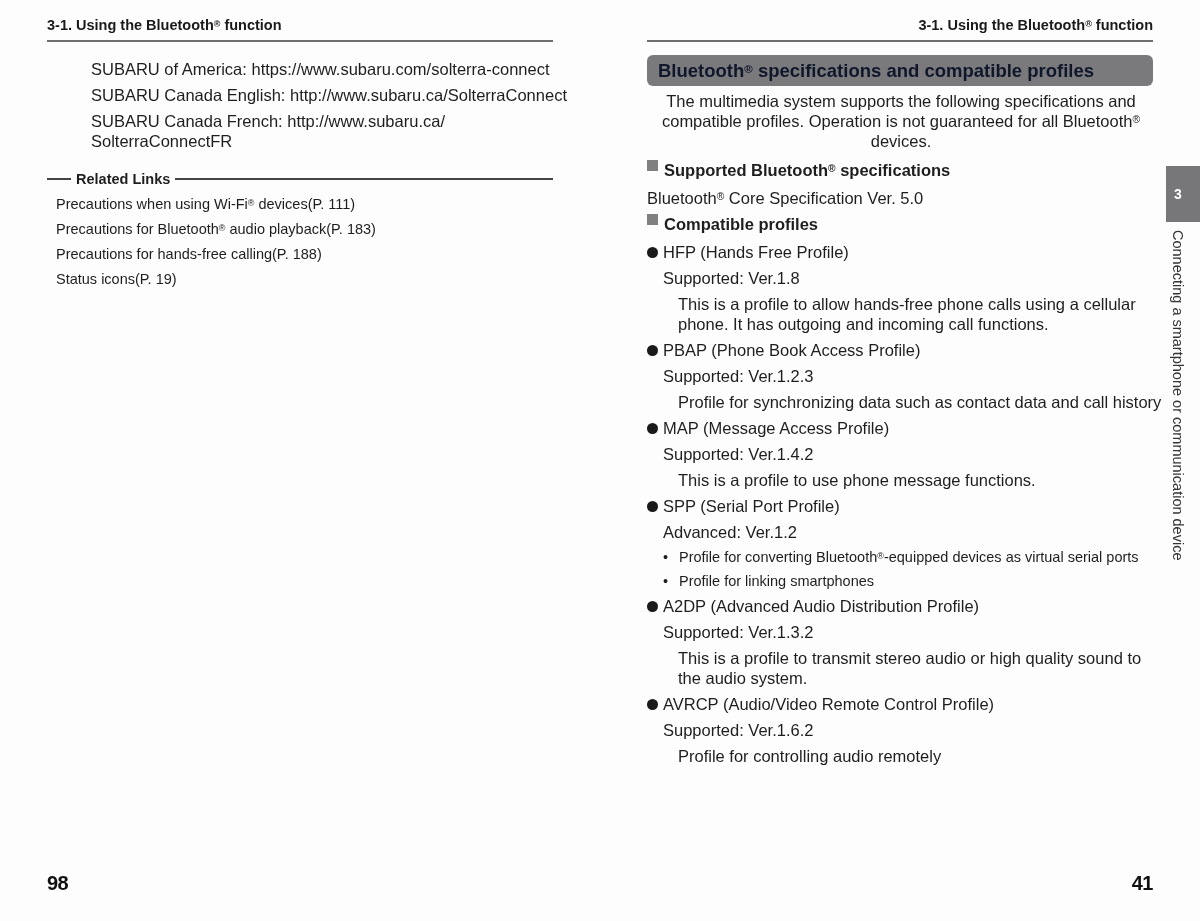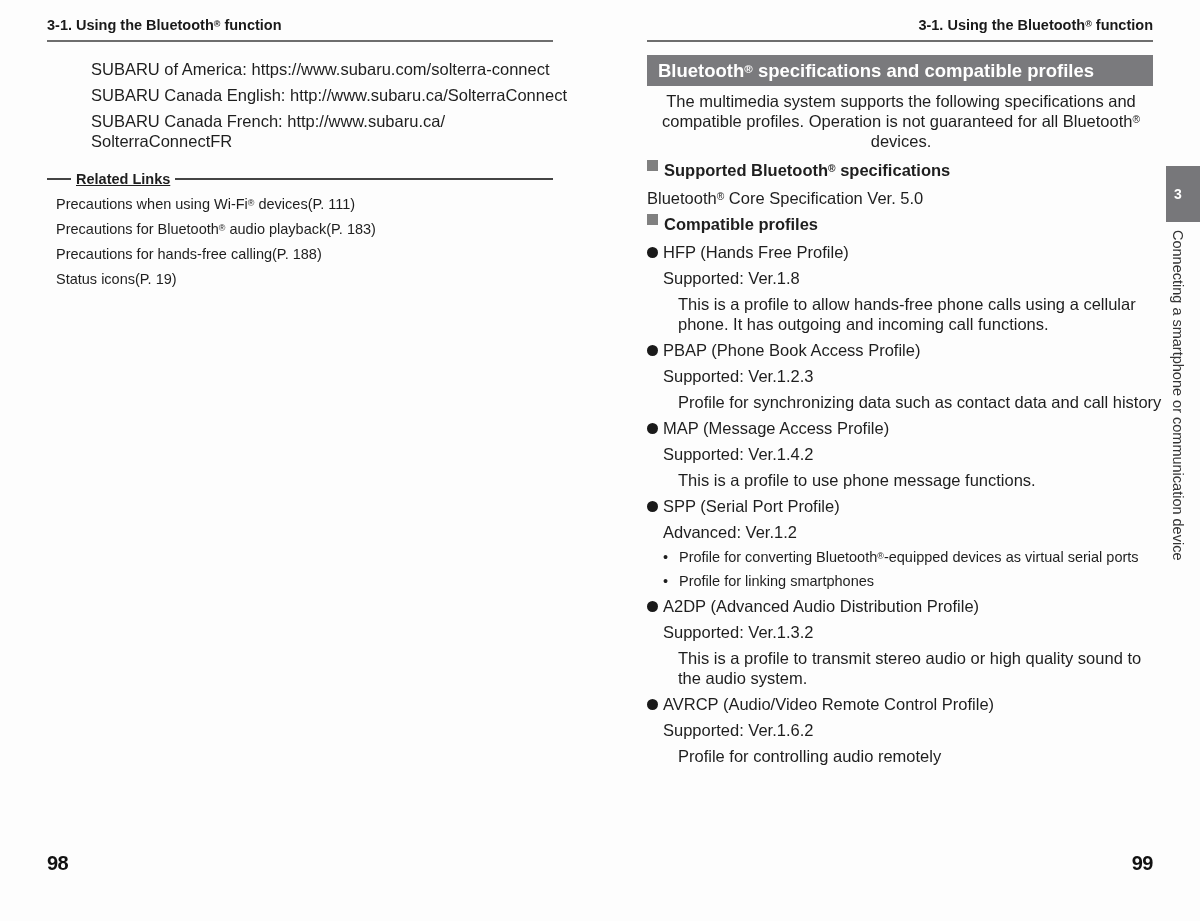--- a/index.html
+++ b/index.html
@@ -17,34 +17,34 @@
     }
     .page-left .running-head { left: 47px; }
     .page-right .running-head { right: 47px; }
     .head-rule { position: absolute; top: 40px; height: 2px; background: #6e6e6e; }
     .page-left .head-rule { left: 47px; width: 506px; }
     .page-right .head-rule { left: 47px; width: 506px; }
 
     .url-block { position: absolute; left: 63px; top: 59px; width: 490px; font-size: 16.5px; line-height: 20px; margin-left: 28px; }
     .url-line { margin: 0 0 6px 0; }
 
-    .related-title { position: absolute; left: 47px; top: 169px; width: 506px; height: 20px; display: flex; align-items: center; text-decoration: underline; }
+    .related-title { position: absolute; left: 47px; top: 169px; width: 506px; height: 20px; display: flex; align-items: center; }
     .related-title .dash { width: 24px; height: 2px; background: #444; }
     .related-title .label { font-size: 14.5px; font-weight: bold; padding: 0 5px; white-space: nowrap; }
     .related-title .line { flex: 1; height: 2px; background: #444; }
     .related-list { position: absolute; left: 56px; top: 195px; font-size: 14.5px; line-height: 18px; }
     .related-item { margin-bottom: 7px; cursor: pointer; }
 
-    .page-num { position: absolute; top: 852px; font-size: 20px; font-weight: bold; color: #111; letter-spacing: -0.5px; }
+    .page-num { position: absolute; top: 872px; font-size: 20px; font-weight: bold; color: #111; letter-spacing: -0.5px; }
     .page-left .page-num { left: 47px; }
     .page-right .page-num { right: 47px; }
 
     .section-banner {
       position: absolute; left: 47px; top: 55px; width: 506px; height: 31px; background: #7a7a7d;
-      color: #ffffff; font-size: 18.5px; font-weight: bold; line-height: 31px; padding-left: 11px; box-sizing: border-box;
+      color: #0f172a; font-size: 18.5px; font-weight: bold; line-height: 31px; padding-left: 11px; box-sizing: border-box; border-radius: 6px;
     }
     .content { position: absolute; left: 47px; top: 91px; width: 508px; font-size: 16.5px; line-height: 20px; }
     .intro { margin: 0 0 9px 0; text-align: center; }
     .subhead { font-weight: bold; display: flex; margin: 0 0 8px 0; }
     .square { width: 11px; height: 11px; background: #808080; margin-right: 6px; display: inline-block; }
     .spec-line { margin: 0 0 6px 0; }
     .profile-title { display: flex; align-items: center; margin: 0 0 6px 0; }
     .dot { width: 11px; height: 11px; border-radius: 50%; background: #1a1a1a; margin-right: 5px; flex: none; }
     .indent { padding-left: 16px; }
     .ver { margin: 0 0 6px 0; }
@@ -179,17 +179,17 @@
           <span class="dot"></span>
           <span>AVRCP (Audio/Video Remote Control Profile)</span>
         </div>
       <div class="indent">
         <div class="ver">Supported: Ver.1.6.2</div>
         <div class="desc">Profile for controlling audio remotely</div>
       </div>
     </div>
   </div>
 
-  <div class="page-num">99</div>
+  <div class="page-num">41</div>
 </div>
 
 <div class="chapter-tab">3</div>
 <div class="chapter-label">Connecting a smartphone or communication device</div>
 
 </body></html>

